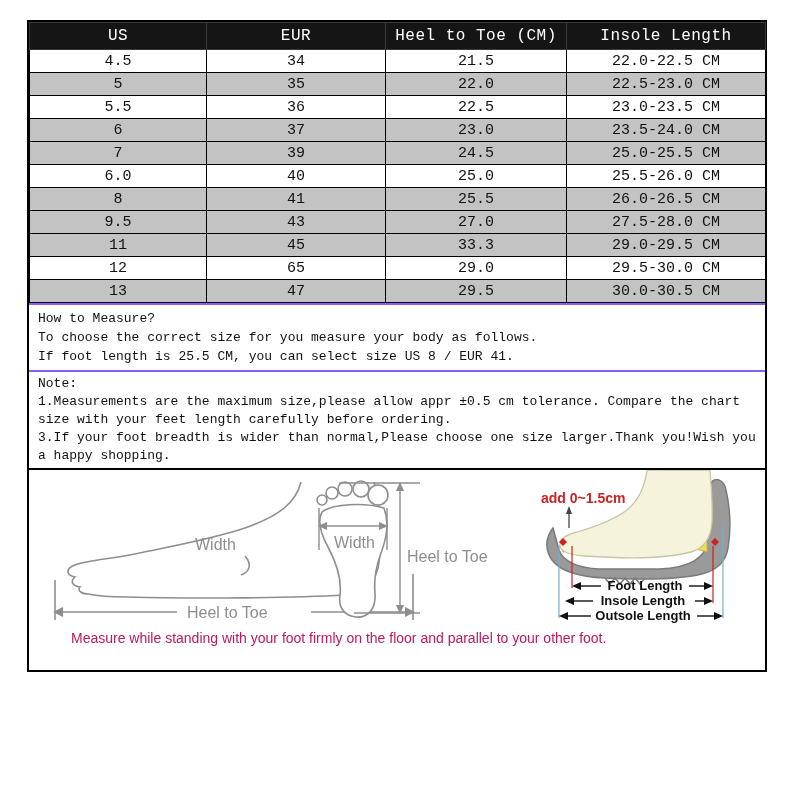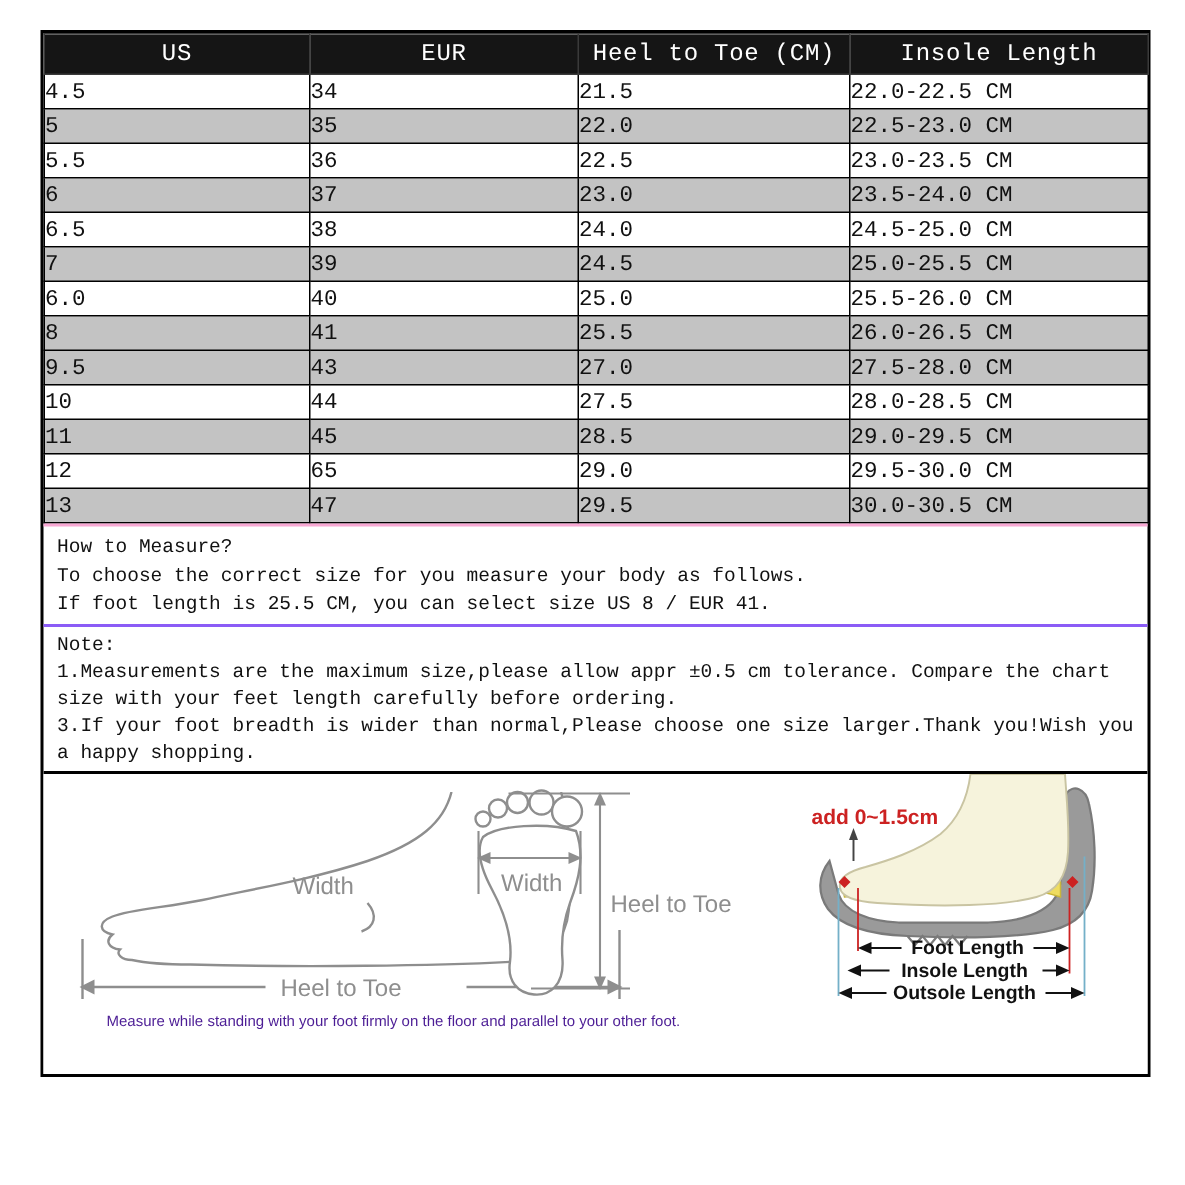--- a/index.html
+++ b/index.html
@@ -4,35 +4,35 @@
 <style>
   html,body{margin:0;padding:0;background:#fff;}
   .sheet{position:relative;width:790px;height:790px;background:#ffffff;overflow:hidden;
          font-family:"Liberation Mono","DejaVu Sans Mono",monospace;color:#111;}
   .box{position:absolute;left:27px;top:20px;width:740px;border:2px solid #000;box-sizing:border-box;background:#fff;}
 
   
   table.size{border-collapse:collapse;table-layout:fixed;width:736px;}
   table.size th{background:#151515;color:#fff;font-weight:normal;font-size:16px;height:26px;
                 border:1px solid #3a3a3a;text-align:center;padding:0;letter-spacing:.5px;}
-  table.size td{border:1px solid #000;font-size:15px;height:22px;text-align:left;padding:0;background:#fff;}
+  table.size td{border:1px solid #000;font-size:15px;height:22px;text-align:center;padding:0;background:#fff;}
   table.size tr.alt td{background:#c3c3c3;}
 
-  .howto{border-top:2px solid #f9a8d4;padding:4px 9px;font-size:13px;line-height:19px;}
+  .howto{border-top:2px solid #8b5cf6;padding:4px 9px;font-size:13px;line-height:19px;}
   .note{border-top:2px solid #8b5cf6;padding:3px 9px;font-size:13px;line-height:18px;}
   .howto div,.note div{white-space:normal;}
 
   .diagrams{border-top:2px solid #000;position:relative;height:200px;background:#fff;}
   .diagrams svg{position:absolute;}
   .lbl{font-family:"Liberation Sans","DejaVu Sans",sans-serif;}
   .gray-lbl{fill:#8e8e8e;font-size:16px;}
   .bold-lbl{fill:#111;font-size:13px;font-weight:bold;}
   .red-lbl{fill:#cc2222;font-size:14px;font-weight:bold;}
   .caption{position:absolute;left:42px;top:160px;font-family:"Liberation Sans","DejaVu Sans",sans-serif;
-           font-size:10px;color:#4c1d95;}
+           font-size:14px;color:#be185d;}
 </style>
 </head>
 <body>
 
 <div class="sheet">
   <div class="box">
 
     <table class="size">
       <colgroup>
         <col style="width:177px">
@@ -66,26 +66,20 @@
             <td>36</td>
             <td>22.5</td>
             <td>23.0-23.5 CM</td>
           </tr>
           <tr class="alt">
             <td>6</td>
             <td>37</td>
             <td>23.0</td>
             <td>23.5-24.0 CM</td>
           </tr>
-          <tr>
-            <td>6.5</td>
-            <td>38</td>
-            <td>24.0</td>
-            <td>24.5-25.0 CM</td>
-          </tr>
           <tr class="alt">
             <td>7</td>
             <td>39</td>
             <td>24.5</td>
             <td>25.0-25.5 CM</td>
           </tr>
           <tr>
             <td>6.0</td>
             <td>40</td>
             <td>25.0</td>
@@ -96,30 +90,24 @@
             <td>41</td>
             <td>25.5</td>
             <td>26.0-26.5 CM</td>
           </tr>
           <tr class="alt">
             <td>9.5</td>
             <td>43</td>
             <td>27.0</td>
             <td>27.5-28.0 CM</td>
           </tr>
-          <tr>
-            <td>10</td>
-            <td>44</td>
-            <td>27.5</td>
-            <td>28.0-28.5 CM</td>
-          </tr>
           <tr class="alt">
             <td>11</td>
             <td>45</td>
-            <td>28.5</td>
+            <td>33.3</td>
             <td>29.0-29.5 CM</td>
           </tr>
           <tr>
             <td>12</td>
             <td>65</td>
             <td>29.0</td>
             <td>29.5-30.0 CM</td>
           </tr>
           <tr class="alt">
             <td>13</td>

